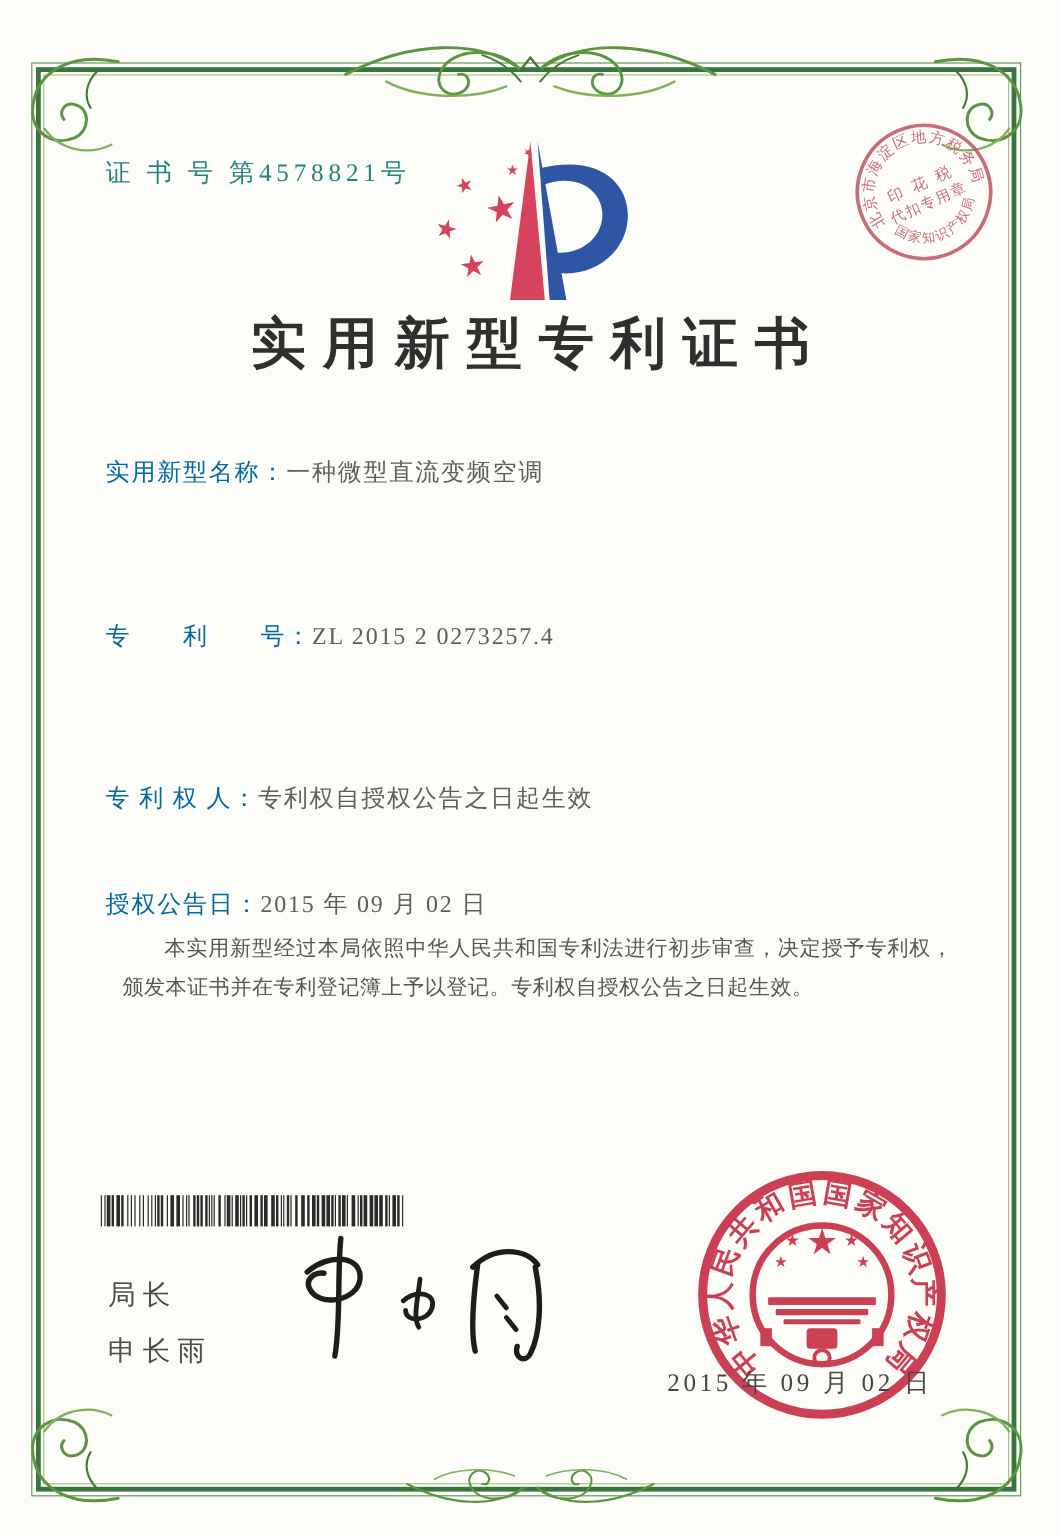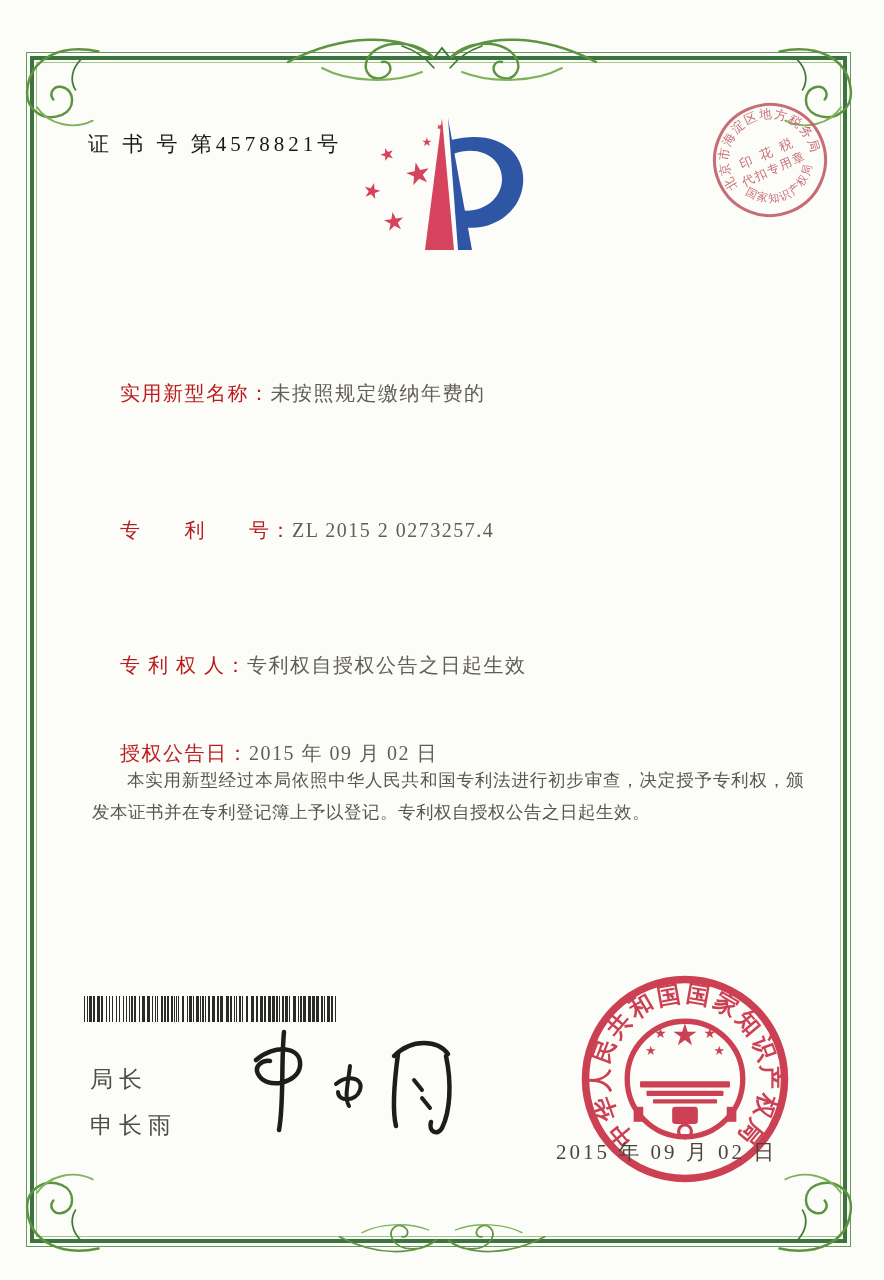--- a/index.html
+++ b/index.html
@@ -13,38 +13,38 @@
 
   
   .frame{position:absolute;top:56px;left:30px;right:37px;bottom:37px;
     border:4px solid #3b7440;}
   .frame::before{content:"";position:absolute;inset:-8px;border:1px solid #66975f;}
   .frame::after{content:"";position:absolute;inset:2px;border:1px solid #a3c687;}
   .orn{position:absolute;pointer-events:none;}
   .orn svg{display:block;}
 
   
-  .cert-no{position:absolute;left:88px;top:130px;font-size:21px;color:#000000;
+  .cert-no{position:absolute;left:88px;top:130px;font-size:21px;color:#0f766e;
     letter-spacing:4px;opacity:.9;}
   .logo{position:absolute;left:330px;top:112px;width:228px;height:150px;}
   .tax-seal{position:absolute;left:694px;top:84px;width:152px;height:152px;
     transform:rotate(-24deg);opacity:.88;}
   .title{position:absolute;left:0;right:0;top:256px;text-align:center;
     font-size:46px;font-weight:700;color:#2f2f2d;letter-spacing:14px;text-indent:14px;}
 
   
   .field{position:absolute;left:88px;right:60px;font-size:20px;color:#676459;
     letter-spacing:1.5px;white-space:nowrap;}
-  .flabel{color:#b91c1c;margin-left:32px;}
+  .flabel{color:#0369a1;}
   .fvalue{color:#615e54;}
 
   
   .body-text{position:absolute;left:88px;right:76px;top:760px;
     font-size:17.5px;line-height:1.83;color:#59564d;text-align:justify;}
-  .body-text p{margin:4px;text-indent:2em;letter-spacing:.5px;}
+  .body-text p{margin:14px;text-indent:2em;letter-spacing:.5px;}
 
   
   .barcode{position:absolute;left:84px;top:996px;width:260px;height:26px;
     display:flex;align-items:stretch;}
   .barcode i{display:block;height:100%;}
   .dir-label{position:absolute;left:90px;top:1064px;font-size:23px;color:#4e4c45;letter-spacing:6px;}
   .dir-name{position:absolute;left:90px;top:1110px;font-size:23px;color:#4e4c45;letter-spacing:6px;}
   .signature{position:absolute;left:222px;top:1022px;width:280px;height:122px;}
   .main-seal{position:absolute;left:578px;top:972px;width:214px;height:214px;opacity:.93;}
   .seal-date{position:absolute;left:556px;top:1138px;font-size:21px;color:#4b443d;
@@ -138,23 +138,24 @@
         <textPath href="#taxTop" startOffset="50%" text-anchor="middle">北京市海淀区地方税务局</textPath>
       </text>
       <text font-family="'DejaVu Sans',sans-serif" font-size="14.5" fill="#c05a63" letter-spacing="2">
         <textPath href="#taxBottom" startOffset="50%" text-anchor="middle">国家知识产权局</textPath>
       </text>
       <text x="100" y="96" text-anchor="middle" font-family="'DejaVu Sans',sans-serif" font-size="17" fill="#c05a63" letter-spacing="3">印 花 税</text>
       <text x="100" y="118" text-anchor="middle" font-family="'DejaVu Sans',sans-serif" font-size="16" fill="#c05a63" letter-spacing="2">代扣专用章</text>
     </svg>
   </div>
 
+  <div class="title">实用新型专利证书</div>
 
   <div class="field" style="top:380px">
-    <span class="flabel">实用新型名称：</span><span class="fvalue">未按照规定缴纳年费的</span>
+    <span class="flabel">实用新型名称：</span><span class="fvalue">一种微型直流变频空调</span>
   </div>
   <div class="field" style="top:517px">
     <span class="flabel">专　　利　　号：</span><span class="fvalue">ZL 2015 2 0273257.4</span>
   </div>
   <div class="field" style="top:652px">
     <span class="flabel">专 利 权 人：</span><span class="fvalue">专利权自授权公告之日起生效</span>
   </div>
   <div class="field" style="top:740px">
     <span class="flabel">授权公告日：</span><span class="fvalue">2015 年 09 月 02 日</span>
   </div>

